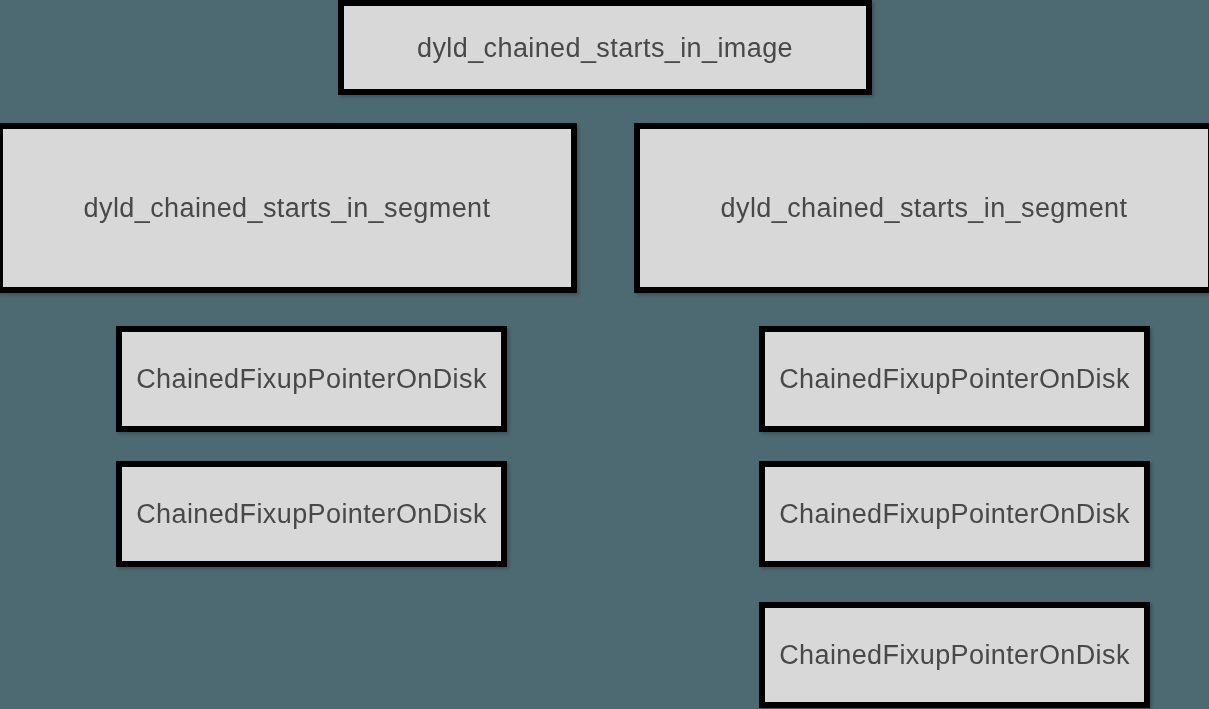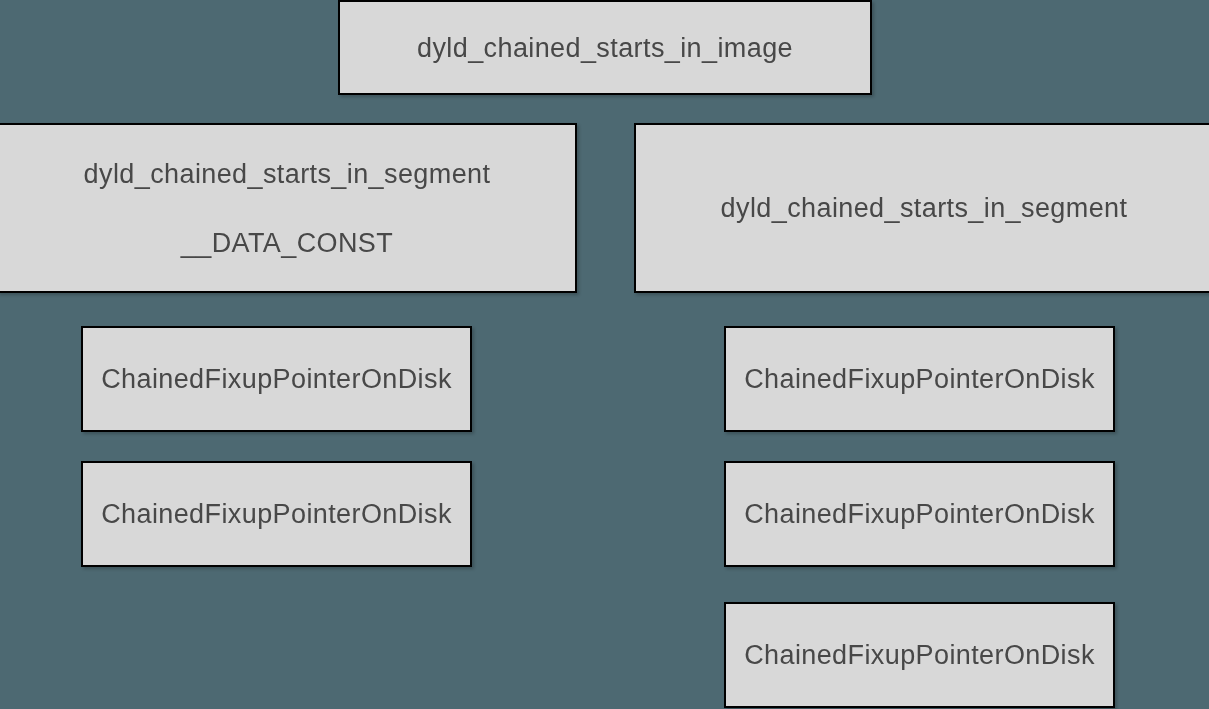--- a/index.html
+++ b/index.html
@@ -12,21 +12,21 @@
   .canvas {
     position: relative;
     width: 1209px;
     height: 709px;
     background: #4d6972;
     overflow: hidden;
   }
   .box {
     position: absolute;
     background: #d8d8d8;
-    border: 2px solid #000000;
+    border: 6px solid #000000;
     box-shadow: 2px 2px 3px rgba(0, 0, 0, 0.22);
     display: flex;
     align-items: center;
     justify-content: center;
     color: #484848;
     font-size: 27px;
     letter-spacing: 0.4px;
     white-space: nowrap;
   }
   .node-label { line-height: 40px; }
@@ -34,39 +34,38 @@
     left: 338px; top: 0; width: 534px; height: 95px;
   }
   .segment-box {
     flex-direction: column;
     gap: 29px;
     top: 123px;
     height: 170px;
   }
   .segment-left  { left: -3px;  width: 580px; }
   .segment-right { left: 634px; width: 580px; }
-  .pointer-box { width: 391px; height: 106px; }
+  .pointer-box { width: 391px; height: 106px; margin-left: 35px; }
   .p-l1 { left: 81px;  top: 326px; }
   .p-l2 { left: 81px;  top: 461px; }
   .p-r1 { left: 724px; top: 326px; }
   .p-r2 { left: 724px; top: 461px; }
   .p-r3 { left: 724px; top: 602px; }
 </style>
 </head>
 <body>
 
 <div class="canvas">
 
   <div class="box root-box">
     <span class="node-label">dyld_chained_starts_in_image</span>
   </div>
 
   <div class="box segment-box segment-left">
     <span class="node-label">dyld_chained_starts_in_segment</span>
-    <span class="node-label">__DATA_CONST</span>
   </div>
 
   <div class="box segment-box segment-right">
     <span class="node-label">dyld_chained_starts_in_segment</span>
   </div>
 
   <div class="box pointer-box p-l1">
     <span class="node-label">ChainedFixupPointerOnDisk</span>
   </div>
   <div class="box pointer-box p-l2">

